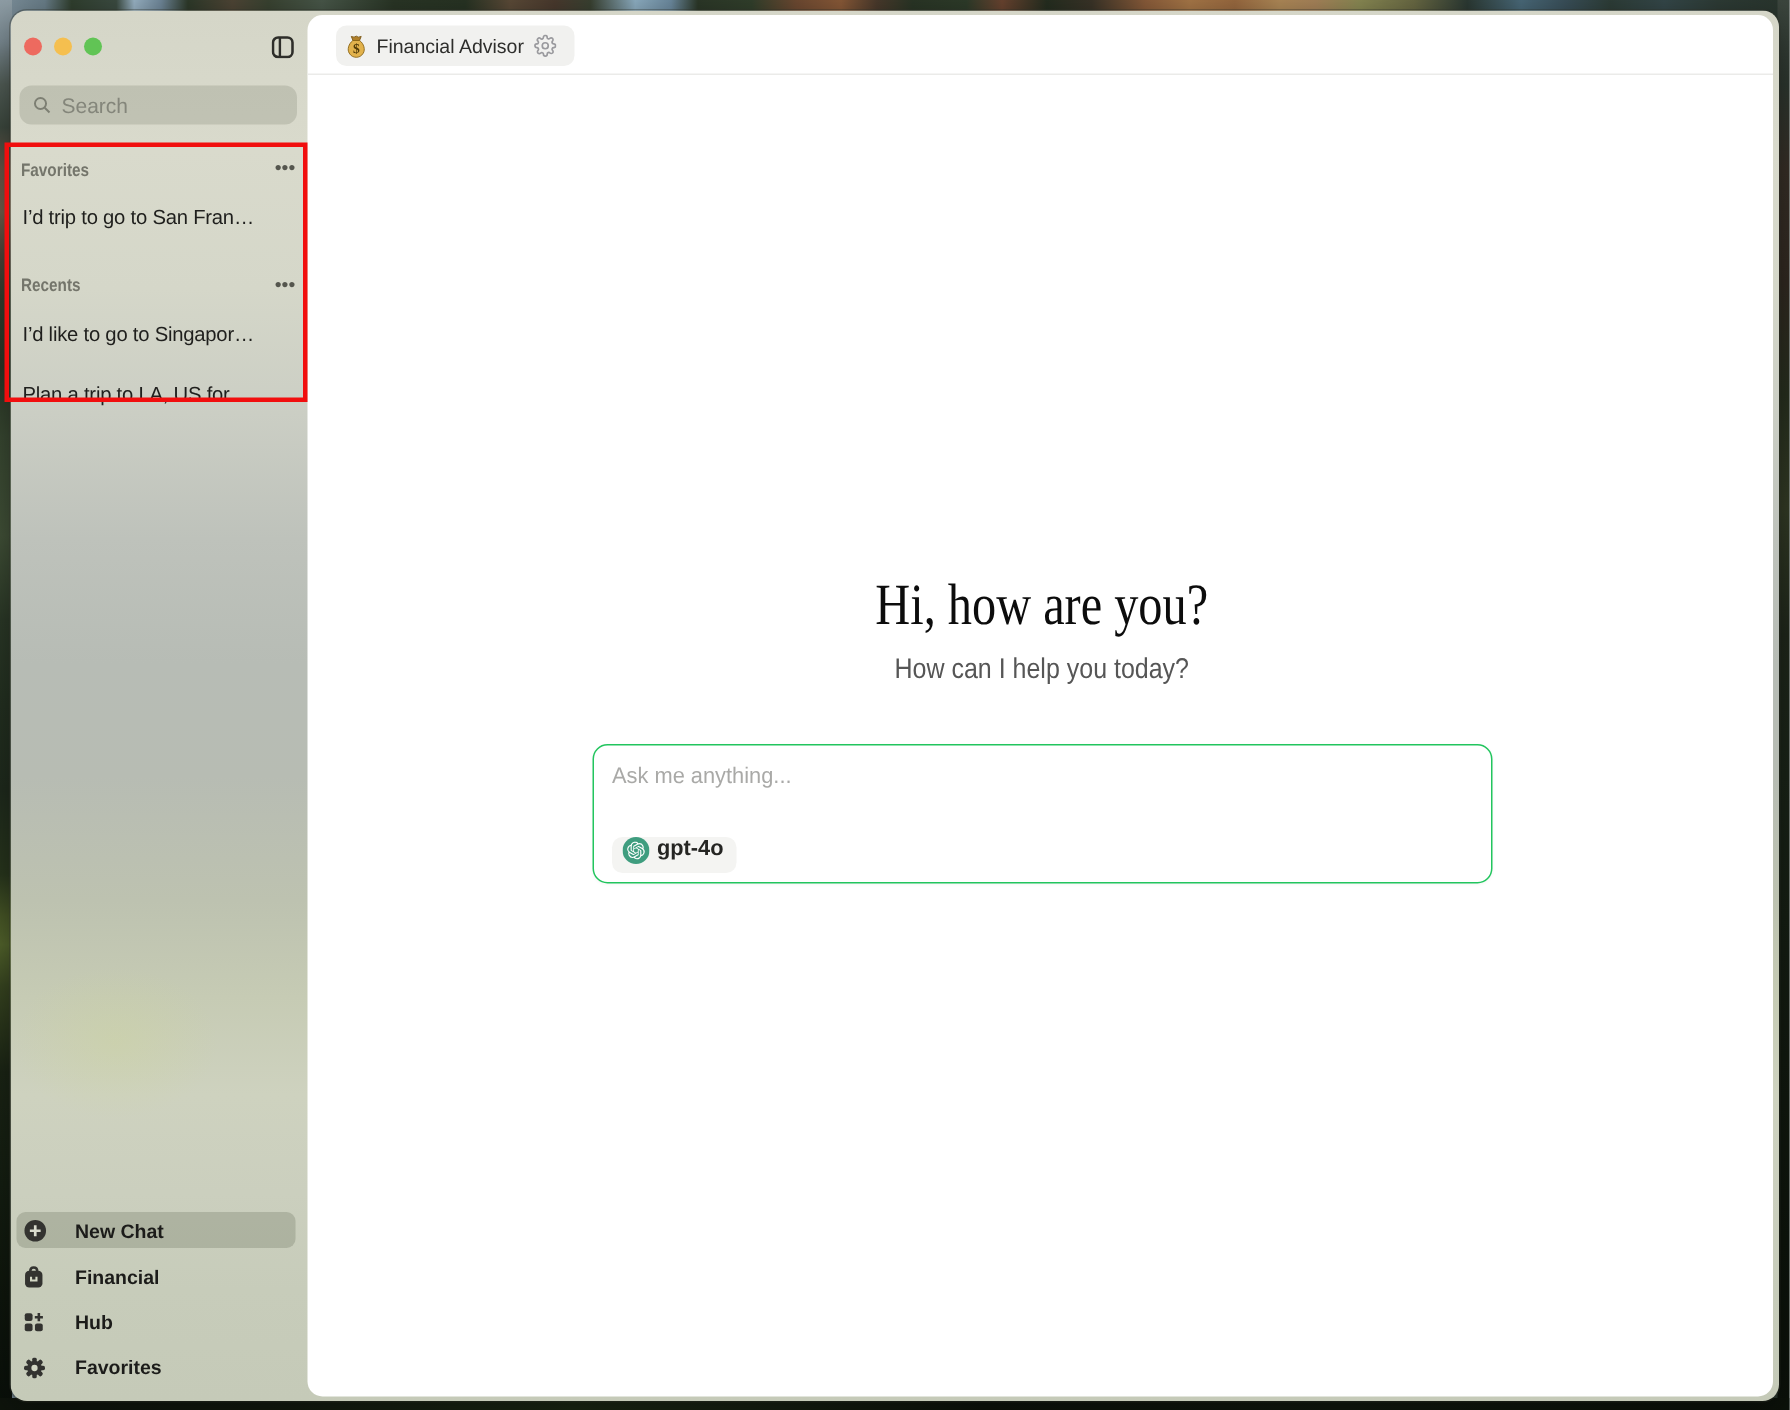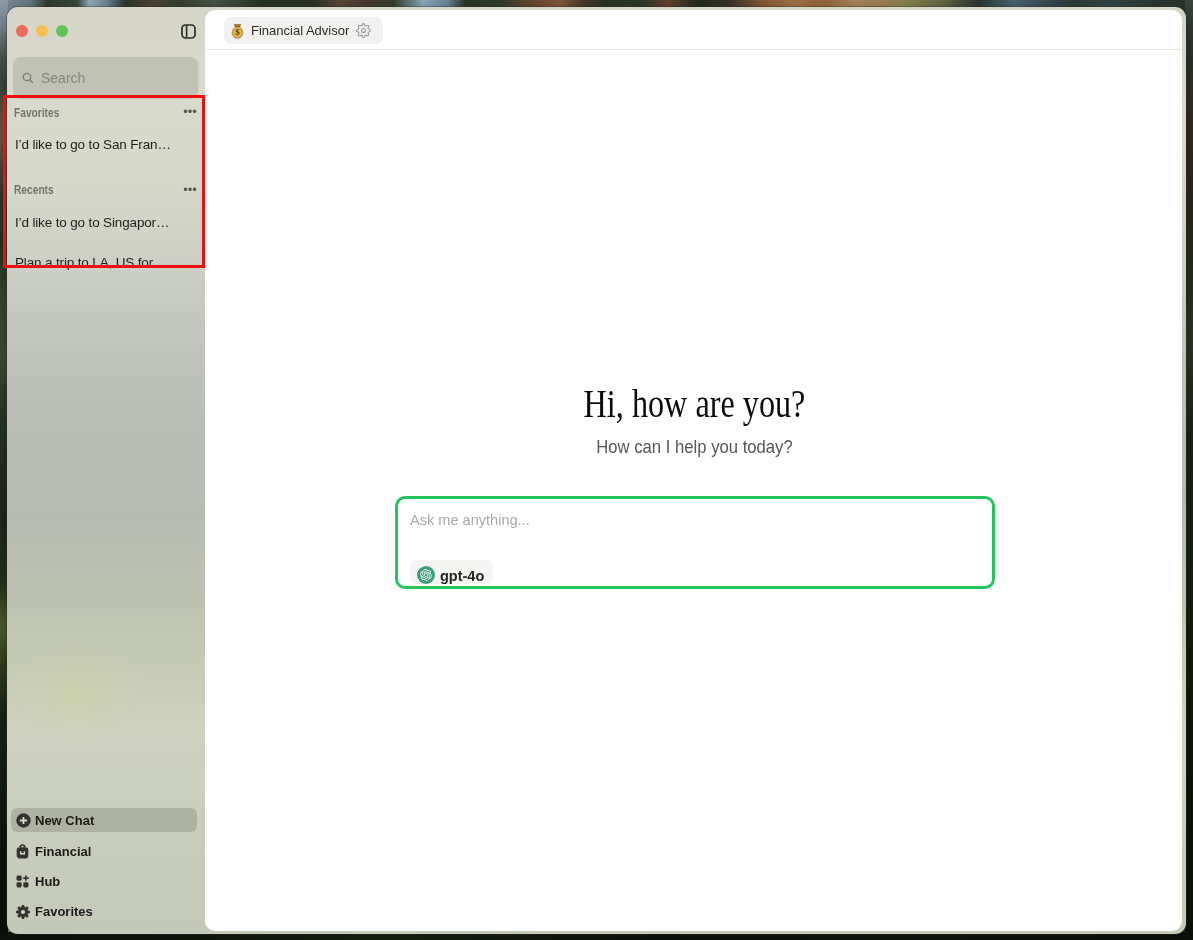--- a/index.html
+++ b/index.html
@@ -25,58 +25,58 @@
   
   .tl { position:absolute; width:12px; height:12px; border-radius:50%; }
   #tlr { left:9px;  top:18px; background:#ed6a5f; }
   #tly { left:29px; top:18px; background:#f5bf4f; }
   #tlg { left:49px; top:18px; background:#61c455; }
 
   
   #toggle { position:absolute; left:174px; top:17px; }
 
   
-  #search { position:absolute; left:6px; top:50px; width:185px; height:42px;
+  #search { position:absolute; left:6px; top:50px; width:185px; height:26px;
     border-radius:8px; background:rgba(125,127,112,0.26);
     display:flex; align-items:center; color:#83857a; }
   #search svg { margin-left:9px; }
   #search span { margin-left:7px; font-size:14px; color:#84867b; }
 
   .seclabel { position:absolute; left:7px; font-size:12px; font-weight:600; color:#74756b;
     transform:scaleX(0.85); transform-origin:left top; }
   .dots { position:absolute; left:175px; width:16px; text-align:center; font-size:13px; font-weight:400; color:#55564e; letter-spacing:0px; }
   .item { position:absolute; left:8px; font-size:13.5px; letter-spacing:-0.15px; color:#1f1f1d; }
 
   
-  .brow { position:absolute; left:28px; font-size:13px; font-weight:600; color:#1c1c1a; }
+  .brow { position:absolute; left:43px; font-size:13px; font-weight:600; color:#1c1c1a; }
   #nchl { position:absolute; left:4px; top:801px; width:186px; height:24px; border-radius:6px; background:rgba(116,120,104,0.32); }
   .bicon { position:absolute; left:9px; }
 
   
   #main { position:absolute; left:198px; top:3px; width:977px; height:921px;
     background:#fff; border-radius:10px; }
   #tabbar { position:absolute; left:0; top:0; width:977px; height:40px;
     border-bottom:1px solid #ebebe9; }
   #tab { position:absolute; left:19px; top:7px; height:27px; padding:0 12px 0 7px;
     background:#f1f1ef; border-radius:7px; display:flex; align-items:center; }
   #tab .tname { font-size:13px; font-weight:400; color:#2e2e2c; margin:0 7px; }
 
   #headline { position:absolute; left:1px; top:371px; width:977px; text-align:center;
     font-family:"Liberation Serif", serif; font-size:39px; font-weight:400; color:#0c0c0c;
     transform:scaleX(0.826); }
   #subtitle { position:absolute; left:1px; top:426px; width:977px; text-align:center;
     font-size:19px; color:#565656; transform:scaleX(0.877); }
 
   #card { position:absolute; left:190px; top:486px; width:600px; height:93px;
-    border:3px solid #22c55e; border-radius:10px; background:#fff;
+    border:1px solid #22c55e; border-radius:10px; background:#fff;
     box-shadow:0 1px 2px rgba(0,0,0,0.03); }
   #ph { position:absolute; left:12px; top:12px; font-size:15px; color:#a9a9a7;
     transform:scaleX(0.97); transform-origin:left top; }
   #pill { position:absolute; left:12px; top:61px; height:24px; padding:0 9px 0 7px;
-    background:#f4f4f2; border-radius:7px; display:flex; align-items:flex-end; }
+    background:#f4f4f2; border-radius:7px; display:flex; align-items:flex-start; }
   #pill .mname { font-size:14.5px; font-weight:600; color:#252523; margin-left:5px; }
 
   #redrect { position:absolute; left:3px; top:94.5px; width:202px; height:173px;
     border:3px solid #f10e0e; z-index:5; }
 </style>
 </head>
 <body>
   <div id="stripL" class="strip"></div>
   <div id="stripR" class="strip"></div>
   <div id="stripB" class="strip"></div>
@@ -94,21 +94,21 @@
     <div id="search">
       <svg width="12" height="12" viewBox="0 0 12 12">
         <circle cx="5" cy="5" r="3.7" fill="none" stroke="#7d7f73" stroke-width="1.3"></circle>
         <line x1="7.8" y1="7.8" x2="11" y2="11" stroke="#7d7f73" stroke-width="1.3"></line>
       </svg>
       <span>Search</span>
     </div>
 
     <div class="seclabel" style="top:98.5px;">Favorites</div>
     <div class="dots" style="top:97px;">•••</div>
-    <div class="item" style="top:130px;">I’d like to go to San Fran…</div>
+    <div class="item" style="top:130px;">I’d trip to go to San Fran…</div>
 
     <div class="seclabel" style="top:176px;">Recents</div>
     <div class="dots" style="top:174.5px;">•••</div>
     <div class="item" style="top:208px;">I’d like to go to Singapor…</div>
     <div class="item" style="top:238px;margin-top:10px;">Plan a trip to LA, US for …</div>
 
     <div id="nchl"></div>
     <svg class="bicon" style="top:806px; left:8.5px;" width="15" height="15" viewBox="0 0 15 15">
       <circle cx="7.5" cy="7.5" r="7.2" fill="#333330"></circle>
       <line x1="3.9" y1="7.5" x2="11.1" y2="7.5" stroke="#d9dbcd" stroke-width="1.8"></line>

